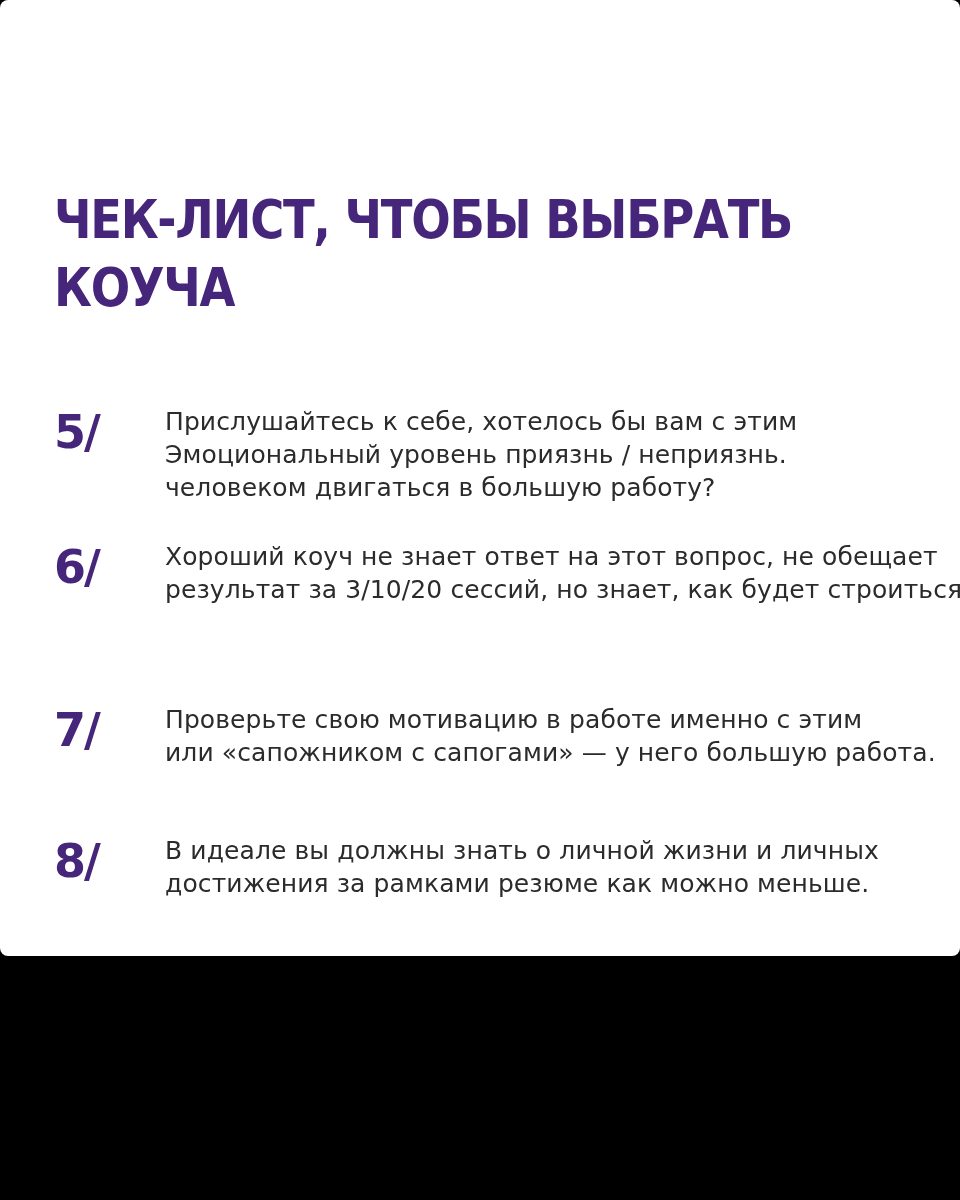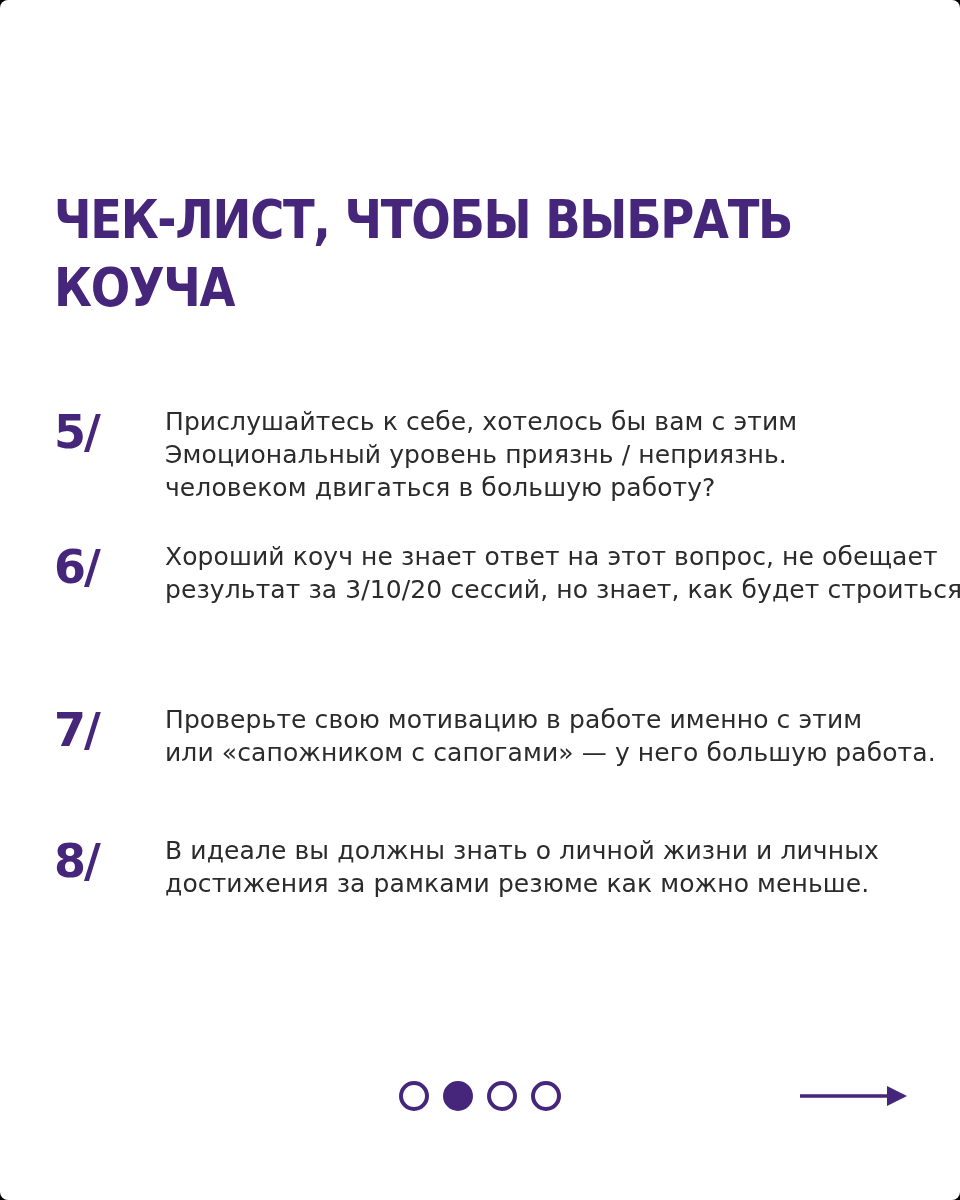--- a/index.html
+++ b/index.html
@@ -8,21 +8,21 @@
       background: #000000;
     }
     body {
       width: 960px;
       height: 1200px;
       overflow: hidden;
     }
     .card {
       position: relative;
       width: 960px;
-      height: 1200px;
+      height: 956px;
       background: #ffffff;
       border-radius: 8px;
       overflow: hidden;
       font-family: "Liberation Sans", "DejaVu Sans", sans-serif;
     }
     .title {
       position: absolute;
       left: 54px;
       top: 186px;
       margin: 0;

